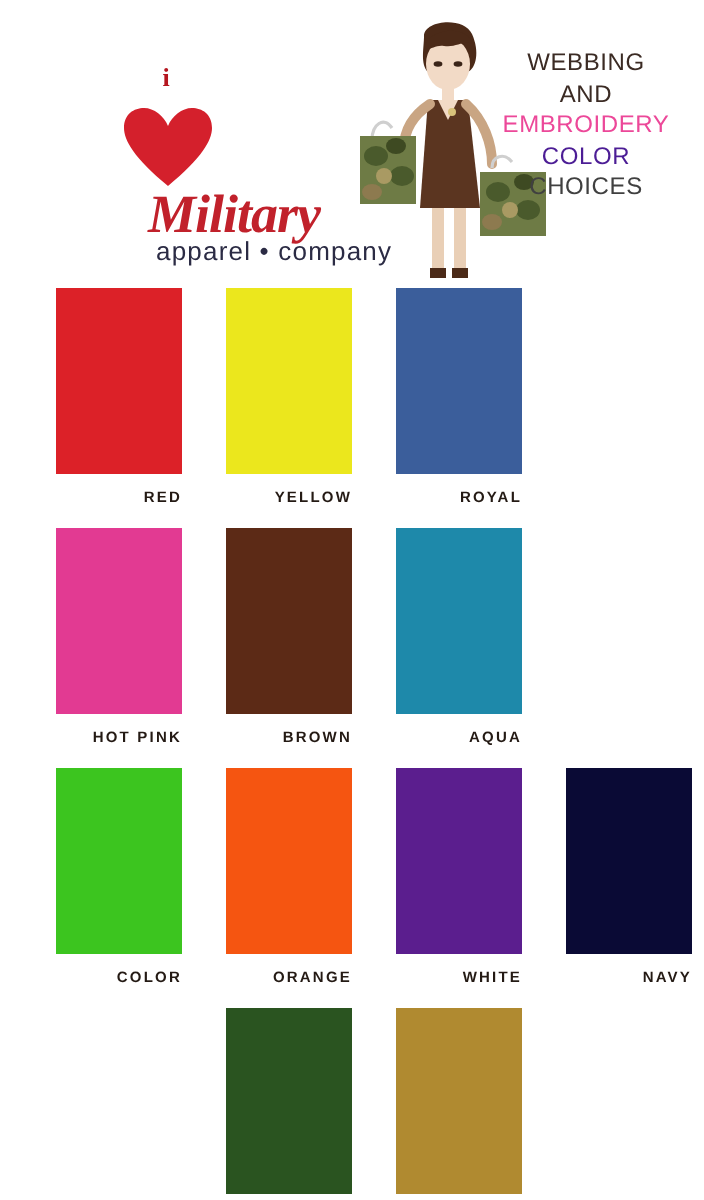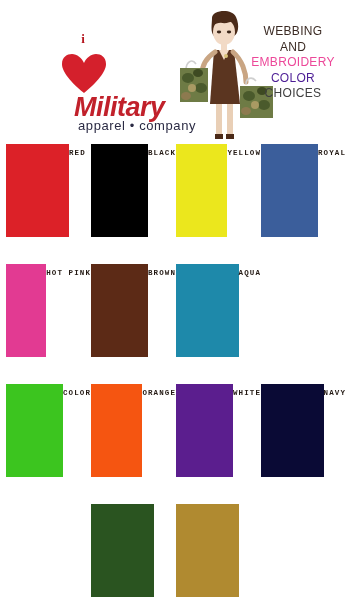--- a/index.html
+++ b/index.html
@@ -28,21 +28,21 @@
     color:#b5161f; font-size:13px; font-weight:700; line-height:1;
     font-family:"Liberation Serif", serif;
   }
   .heart {
     position:absolute; left:4px; top:48px;
     width:44px; height:40px;
   }
   .wordmark {
     position:absolute; left:16px; top:88px;
     color:#c1212b;
-    font-family:Liberation Sans, sans-serif;
+    font-family:Liberation Serif, serif;
     font-style:italic; font-weight:700;
     font-size:27px; letter-spacing:-0.5px;
     line-height:1; white-space:nowrap;
   }
   .subwordmark {
     position:absolute; left:20px; top:112px;
     color:#2b2b44;
     font-size:13px; letter-spacing:0.6px;
     white-space:nowrap;
   }
@@ -67,21 +67,21 @@
     width:352px;
     padding:0 6px;
   }
   .row {
     display:flex;
     width:340px;
     height:120px;
   }
   .cell {
     width:85px;
-    display:flex; align-items:flex-start;font-family:Liberation Mono, monospace;
+    display:flex; flex-direction:column; align-items:flex-end;
   }
   .swatch {
     width:63px; height:93px;
     margin-top:2px;
   }
   .swatch.bordered { border:2px solid #101010; }
   .cell-label {
     margin-top:7px;
     font-size:7.5px; font-weight:700;
     letter-spacing:1.1px;
@@ -170,24 +170,20 @@
   </div>
 
   <div class="grid">
 
     <div class="row">
       <div class="cell">
         <div class="swatch" style="background: rgb(220, 33, 40);"></div>
         <div class="cell-label">RED</div>
       </div>
       <div class="cell">
-        <div class="swatch" style="background: rgb(0, 0, 0);"></div>
-        <div class="cell-label">BLACK</div>
-      </div>
-      <div class="cell">
         <div class="swatch" style="background: rgb(235, 231, 29);"></div>
         <div class="cell-label">YELLOW</div>
       </div>
       <div class="cell">
         <div class="swatch" style="background: rgb(59, 94, 155);"></div>
         <div class="cell-label">ROYAL</div>
       </div>
     </div>
 
     <div class="row">

